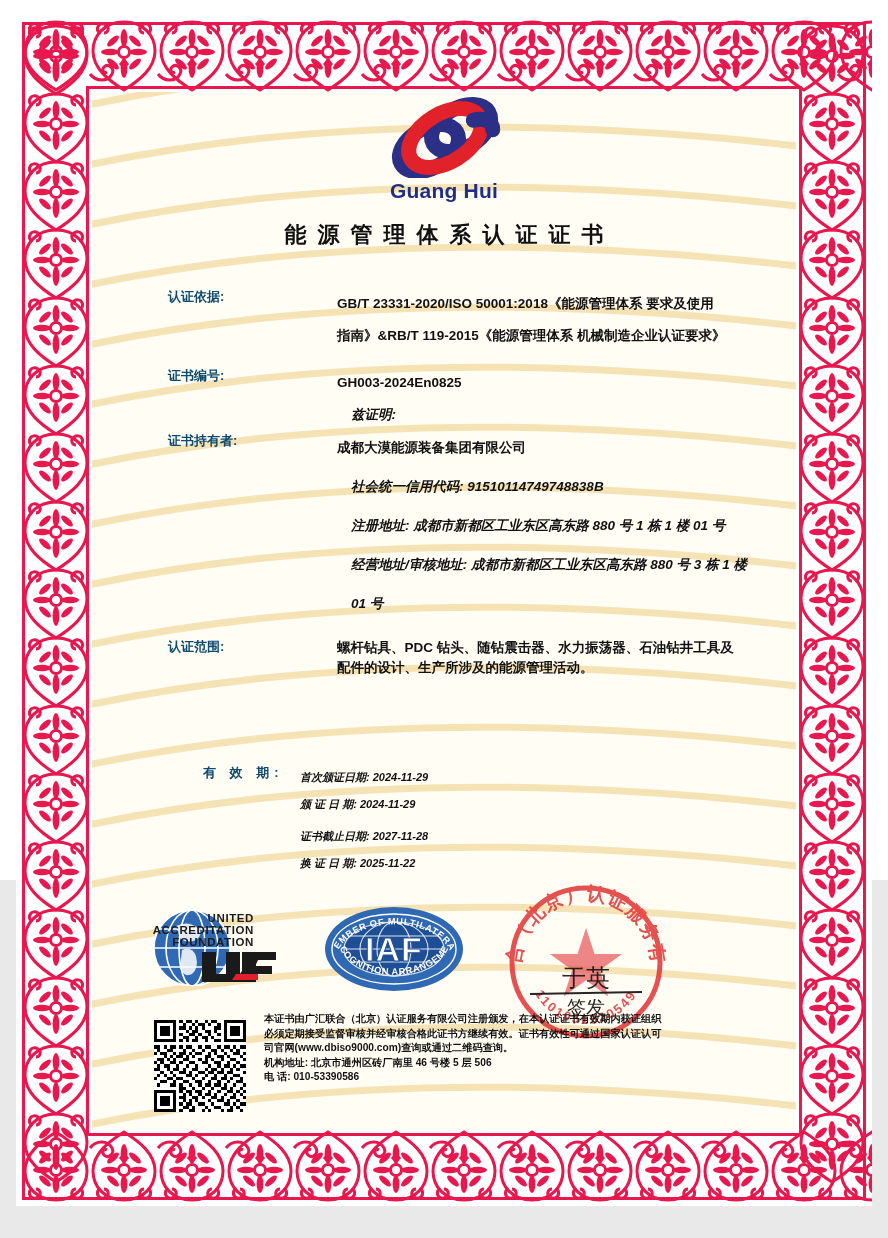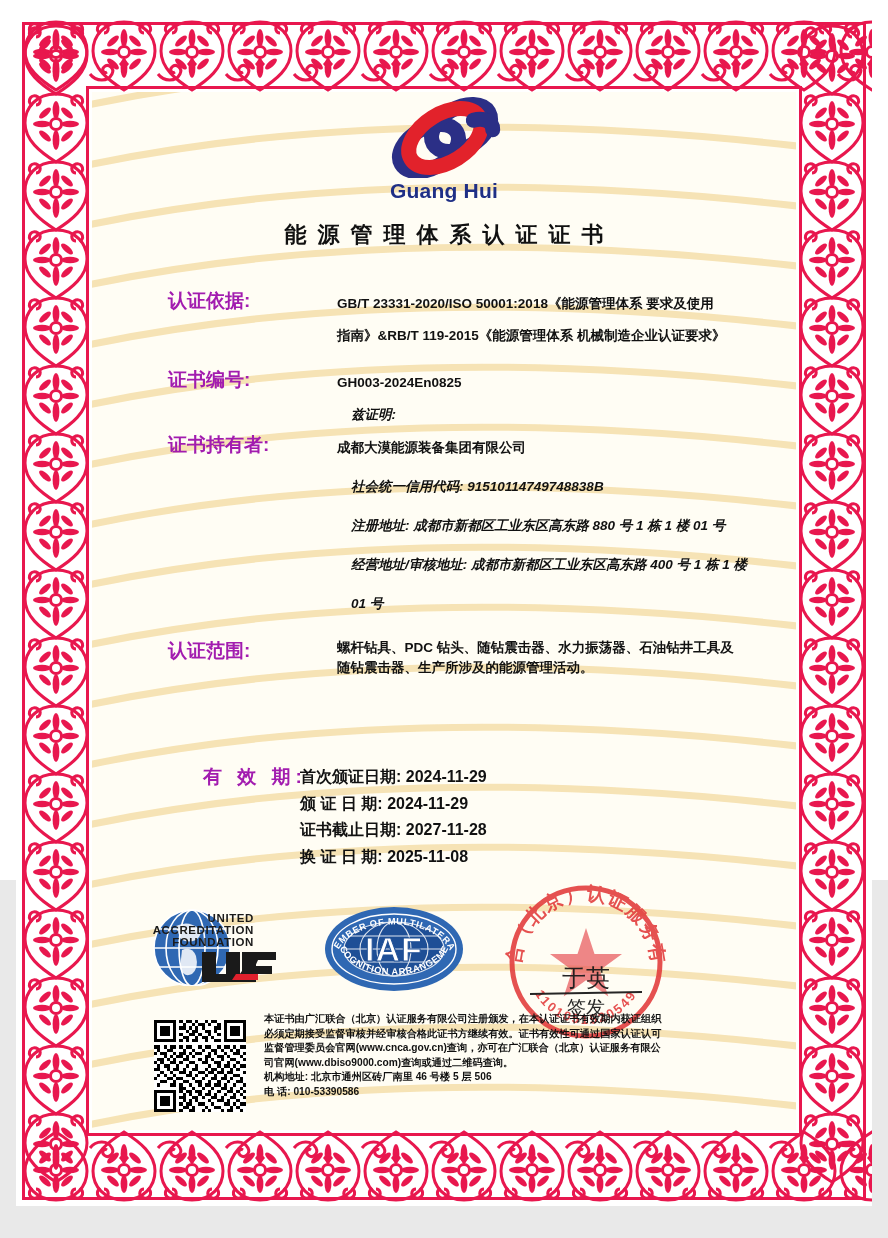--- a/index.html
+++ b/index.html
@@ -61,33 +61,33 @@
   #cert-title{
     position:absolute;left:0;top:128px;width:704px;text-align:center;
     font-size:22px;font-weight:bold;color:#111;letter-spacing:11px;
     text-indent:11px;
   }
 
   
   .row{position:absolute;left:0;width:704px;}
   .lbl{
     position:absolute;left:76px;top:0;
-    font-size:19px;font-weight:bold;color:#a21caf;white-space:nowrap;
+    font-size:13px;font-weight:bold;color:#0c4a6e;white-space:nowrap;
   }
   .lbl.spaced{letter-spacing:5px;margin-left:35px;}
   .val{
     position:absolute;left:208px;top:0;width:470px;
     font-size:13.5px;font-weight:bold;color:#111;line-height:32px;margin-left:37px;
   }
   .val.tight{line-height:20px;}
   .val.indent{left:222px;font-style:italic;}
 
   
   #validity-list{position:absolute;left:208px;top:0;width:470px;}
-  .vrow{display:block;font-size:16px;font-weight:bold;color:#111;line-height:26.5px;white-space:nowrap;}
+  .vrow{display:block;font-size:11px;font-weight:bold;color:#111;line-height:26.5px;white-space:nowrap;font-style:italic;}
   .vkey{display:inline-block;}
 
   
   #accred{position:absolute;left:0;top:806px;width:704px;height:108px;}
   #uaf{position:absolute;left:58px;top:6px;}
   #iaf{position:absolute;left:232px;top:8px;}
   #seal{position:absolute;left:408px;top:-18px;}
 
   
   #footer{position:absolute;left:0;top:920px;width:704px;}
@@ -438,53 +438,53 @@
 
       <div class="row" style="top:379px;">
         <span class="val indent">社会统一信用代码: 91510114749748838B</span>
       </div>
 
       <div class="row" style="top:418px;">
         <span class="val indent">注册地址: 成都市新都区工业东区高东路 880 号 1 栋 1 楼 01 号</span>
       </div>
 
       <div class="row" style="top:457px;">
-        <span class="val indent">经营地址/审核地址: 成都市新都区工业东区高东路 400 号 1 栋 1 楼</span>
+        <span class="val indent">经营地址/审核地址: 成都市新都区工业东区高东路 880 号 3 栋 1 楼</span>
       </div>
 
       <div class="row" style="top:496px;">
         <span class="val indent">01 号</span>
       </div>
 
       <div class="row" style="top:546px;">
         <span class="lbl">认证范围:</span>
         <span class="val tight">
           <span style="display:block">螺杆钻具、PDC 钻头、随钻震击器、水力振荡器、石油钻井工具及</span>
-          <span style="display:block">随钻震击器、生产所涉及的能源管理活动。</span>
+          <span style="display:block">配件的设计、生产所涉及的能源管理活动。</span>
         </span>
       </div>
 
       <div class="row" style="top:672px;">
         <span class="lbl spaced">有 效 期:</span>
         <span id="validity-list">
           <span class="vrow">
             <span class="vkey">首次颁证日期:</span>
             <span>2024-11-29</span>
           </span>
           <span class="vrow">
             <span class="vkey">颁 证 日 期:</span>
             <span>2024-11-29</span>
           </span>
-          <span class="vrow" style="margin-top:0">
+          <span class="vrow" style="margin-top:6px">
             <span class="vkey">证书截止日期:</span>
             <span>2027-11-28</span>
           </span>
           <span class="vrow">
             <span class="vkey">换 证 日 期:</span>
-            <span>2025-11-08</span>
+            <span>2025-11-22</span>
           </span>
         </span>
       </div>
 
       <div id="accred">
 
         <svg id="uaf" width="152" height="82" viewBox="0 0 152 82" xmlns="http://www.w3.org/2000/svg">
           <g>
             <circle cx="42" cy="44" r="38" fill="#2f68b3"></circle>
             <g fill="none" stroke="#ffffff" stroke-width="1.6">
@@ -780,21 +780,20 @@
               <rect x="17" y="28" width="1" height="1"></rect>
               <rect x="21" y="28" width="1" height="1"></rect>
               <rect x="23" y="28" width="2" height="1"></rect>
               <rect x="27" y="28" width="1" height="1"></rect>
           </g>
         </svg>
 
         <div id="fine">
           <span class="fine-wrap">本证书由广汇联合（北京）认证服务有限公司注册颁发，在本认证证书有效期内获证组织</span>
           <span class="fine-wrap">必须定期接受监督审核并经审核合格此证书方继续有效。证书有效性可通过国家认证认可</span>
-          <span class="fine-wrap">监督管理委员会官网(www.cnca.gov.cn)查询，亦可在广汇联合（北京）认证服务有限公</span>
           <span class="fine-wrap">司官网(www.dbiso9000.com)查询或通过二维码查询。</span>
           <span class="fine-line">机构地址: 北京市通州区砖厂南里 46 号楼 5 层 506</span>
           <span class="fine-line">电    话: 010-53390586</span>
         </div>
       </div>
 
     </div>
   </div>
 </div>
 

